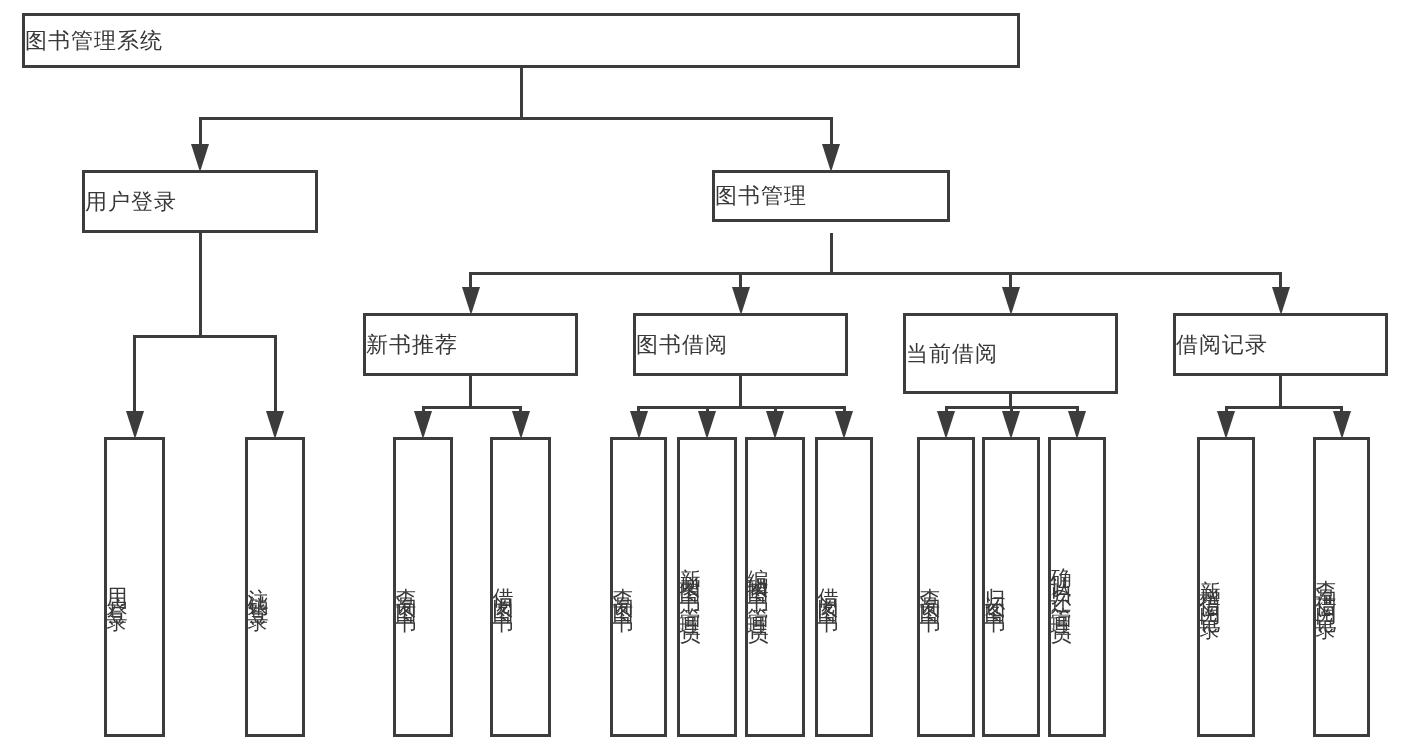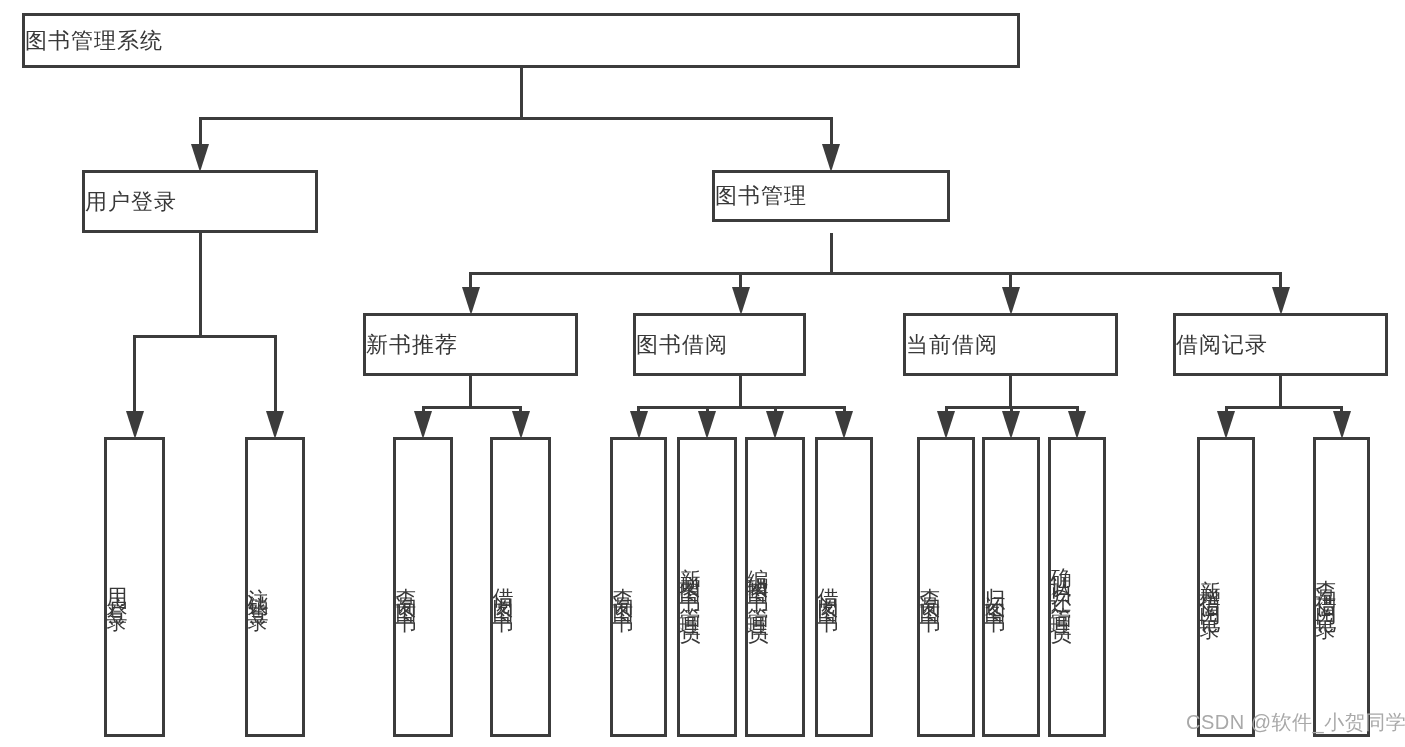--- a/index.html
+++ b/index.html
@@ -53,21 +53,20 @@
     letter-spacing:0.5px;
     color:var(--wm,rgba(168,168,168,0.95));
     z-index:3;
     white-space:nowrap;
   }
 </style>
 </head>
 <body>
 
 <div id="stage">
-  <div class="watermark">CSDN @软件_小贺同学</div>
 <div class="node" style="left: 22px; top: 13px; width: 998px; height: 55px;">
       <span class="label">图书管理系统</span>
     </div>
     <div class="cline" style="left: 519.5px; top: 68px; width: 3px; height: 51.5px;"></div>
     <div class="cline" style="left: 198.5px; top: 116.5px; width: 634px; height: 3px;"></div>
     <div class="cline" style="left: 198.5px; top: 118px; width: 3px; height: 26px;"></div>
     <div class="ahead" style="left: 191px; top: 144px;"></div>
     <div class="node" style="left: 82px; top: 170px; width: 236px; height: 63px;">
       <span class="label">用户登录</span>
     </div>
@@ -102,21 +101,21 @@
     <div class="node vert" style="left: 393px; top: 437px; width: 60px; height: 300px;">
       <span class="label">查询图书</span>
     </div>
     <div class="cline" style="left: 519px; top: 407px; width: 3px; height: 4px;"></div>
     <div class="ahead" style="left: 511.5px; top: 411px;"></div>
     <div class="node vert" style="left: 490px; top: 437px; width: 61px; height: 300px;">
       <span class="label">借阅图书</span>
     </div>
     <div class="cline" style="left: 739px; top: 273px; width: 3px; height: 14px;"></div>
     <div class="ahead" style="left: 731.5px; top: 287px;"></div>
-    <div class="node" style="left: 633px; top: 313px; width: 173px; height: 63px;">
+    <div class="node" style="left: 633px; top: 313px; width: 215px; height: 63px;">
       <span class="label">图书借阅</span>
     </div>
     <div class="cline" style="left: 739px; top: 376px; width: 3px; height: 32.5px;"></div>
     <div class="cline" style="left: 637px; top: 405.5px; width: 208.5px; height: 3px;"></div>
     <div class="cline" style="left: 637px; top: 407px; width: 3px; height: 4px;"></div>
     <div class="ahead" style="left: 629.5px; top: 411px;"></div>
     <div class="node vert" style="left: 610px; top: 437px; width: 57px; height: 300px;">
       <span class="label">查询图书</span>
     </div>
     <div class="cline" style="left: 705.5px; top: 407px; width: 3px; height: 4px;"></div>
@@ -129,21 +128,21 @@
     <div class="node vert" style="left: 745px; top: 437px; width: 60px; height: 300px;">
       <span class="label">编辑图书（管理员）</span>
     </div>
     <div class="cline" style="left: 842.5px; top: 407px; width: 3px; height: 4px;"></div>
     <div class="ahead" style="left: 835px; top: 411px;"></div>
     <div class="node vert" style="left: 815px; top: 437px; width: 58px; height: 300px;">
       <span class="label">借阅图书</span>
     </div>
     <div class="cline" style="left: 1009px; top: 273px; width: 3px; height: 14px;"></div>
     <div class="ahead" style="left: 1001.5px; top: 287px;"></div>
-    <div class="node" style="left: 903px; top: 313px; width: 215px; height: 63px;">
+    <div class="node" style="left: 903px; top: 313px; width: 215px; height: 81px;">
       <span class="label">当前借阅</span>
     </div>
     <div class="cline" style="left: 1009px; top: 376px; width: 3px; height: 32.5px;"></div>
     <div class="cline" style="left: 944.5px; top: 405.5px; width: 134px; height: 3px;"></div>
     <div class="cline" style="left: 944.5px; top: 407px; width: 3px; height: 4px;"></div>
     <div class="ahead" style="left: 937px; top: 411px;"></div>
     <div class="node vert" style="left: 917px; top: 437px; width: 58px; height: 300px;">
       <span class="label">查询图书</span>
     </div>
     <div class="cline" style="left: 1009.5px; top: 407px; width: 3px; height: 4px;"></div>

